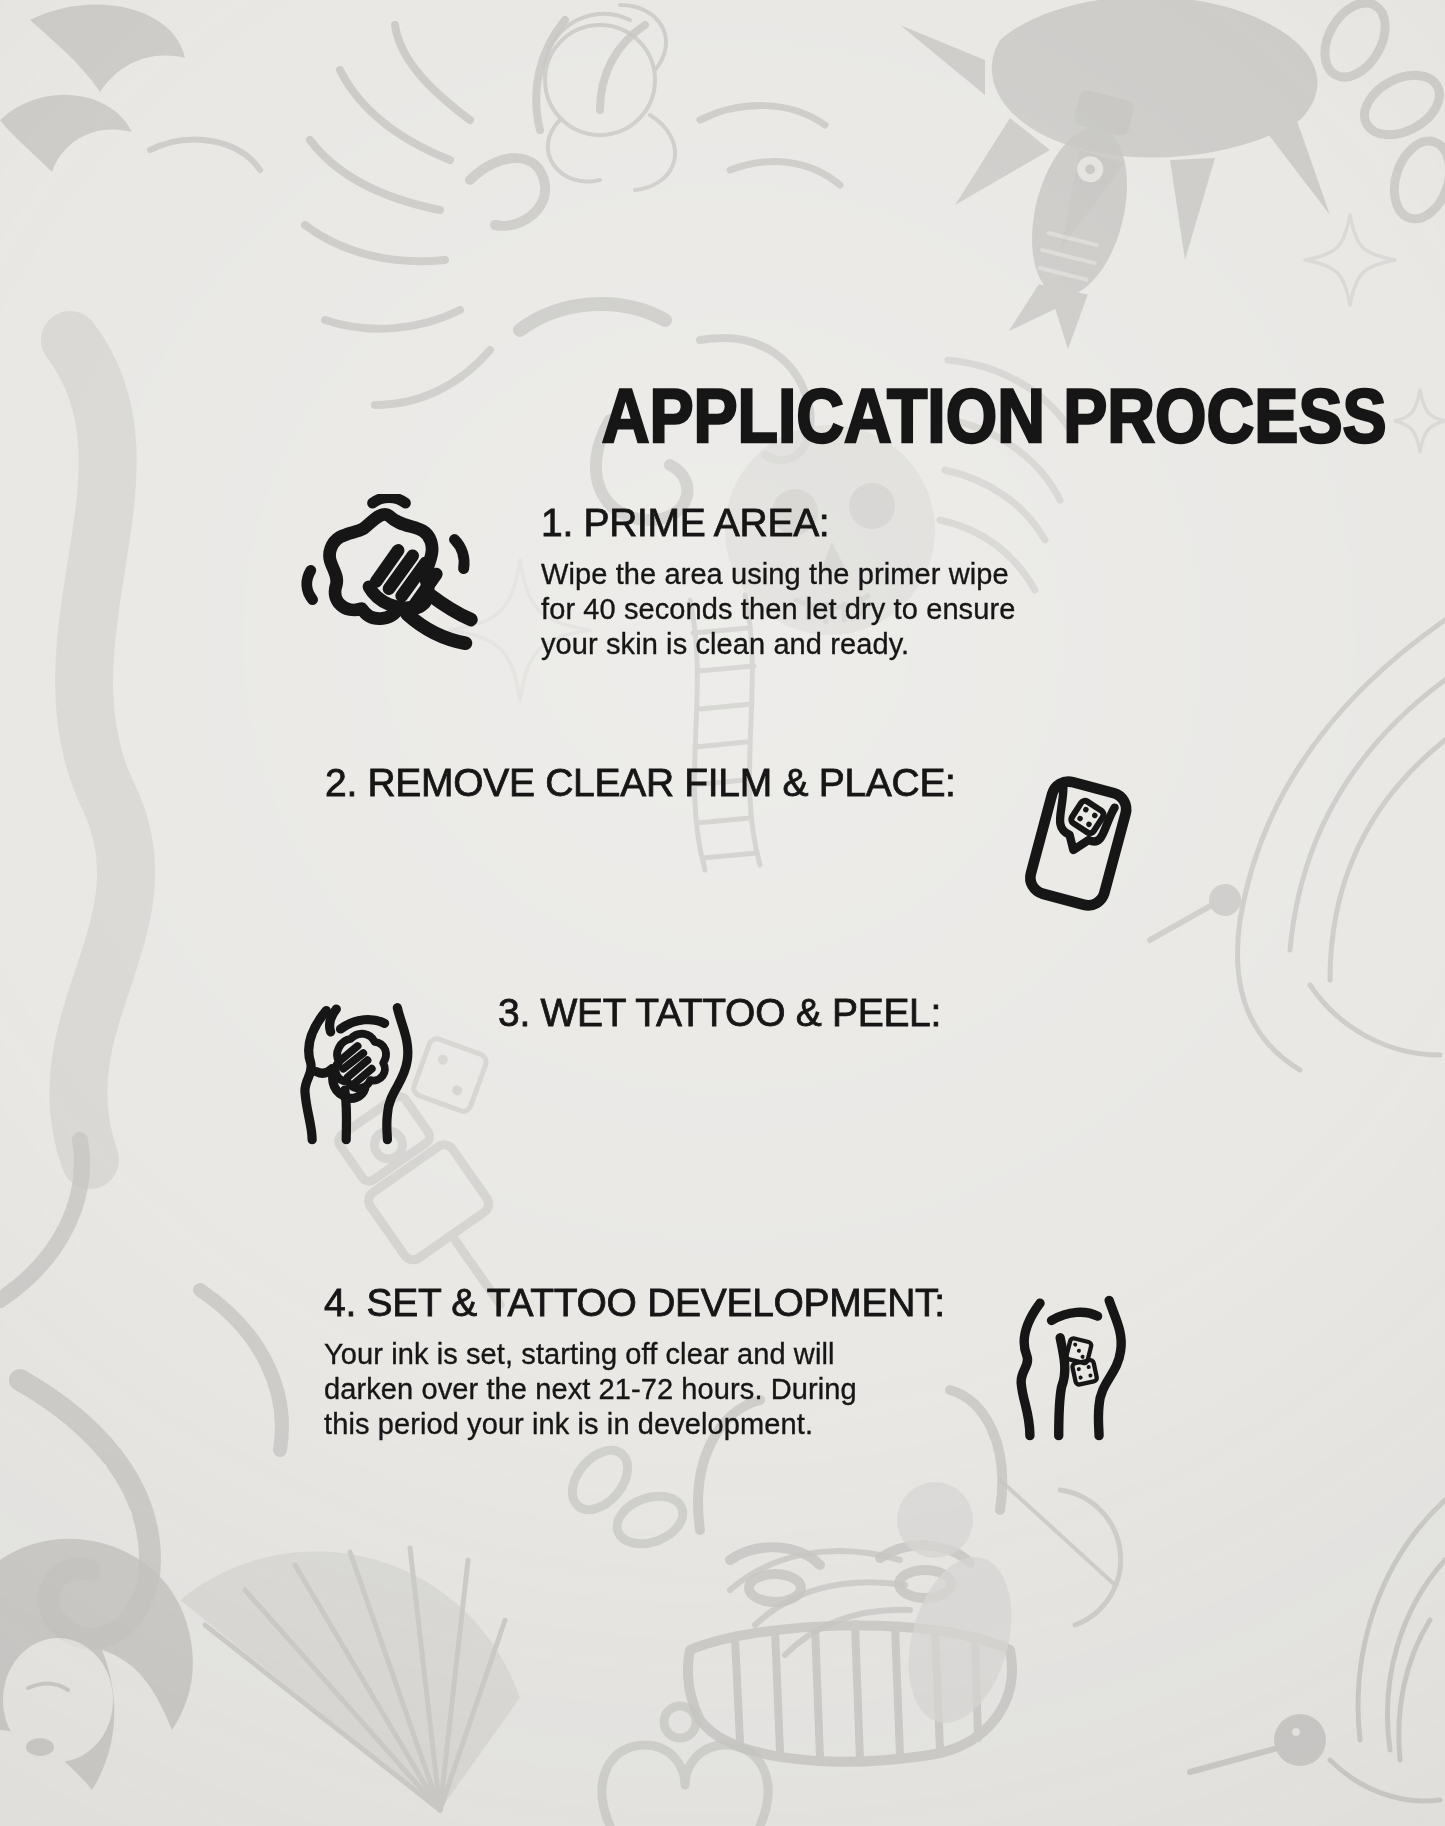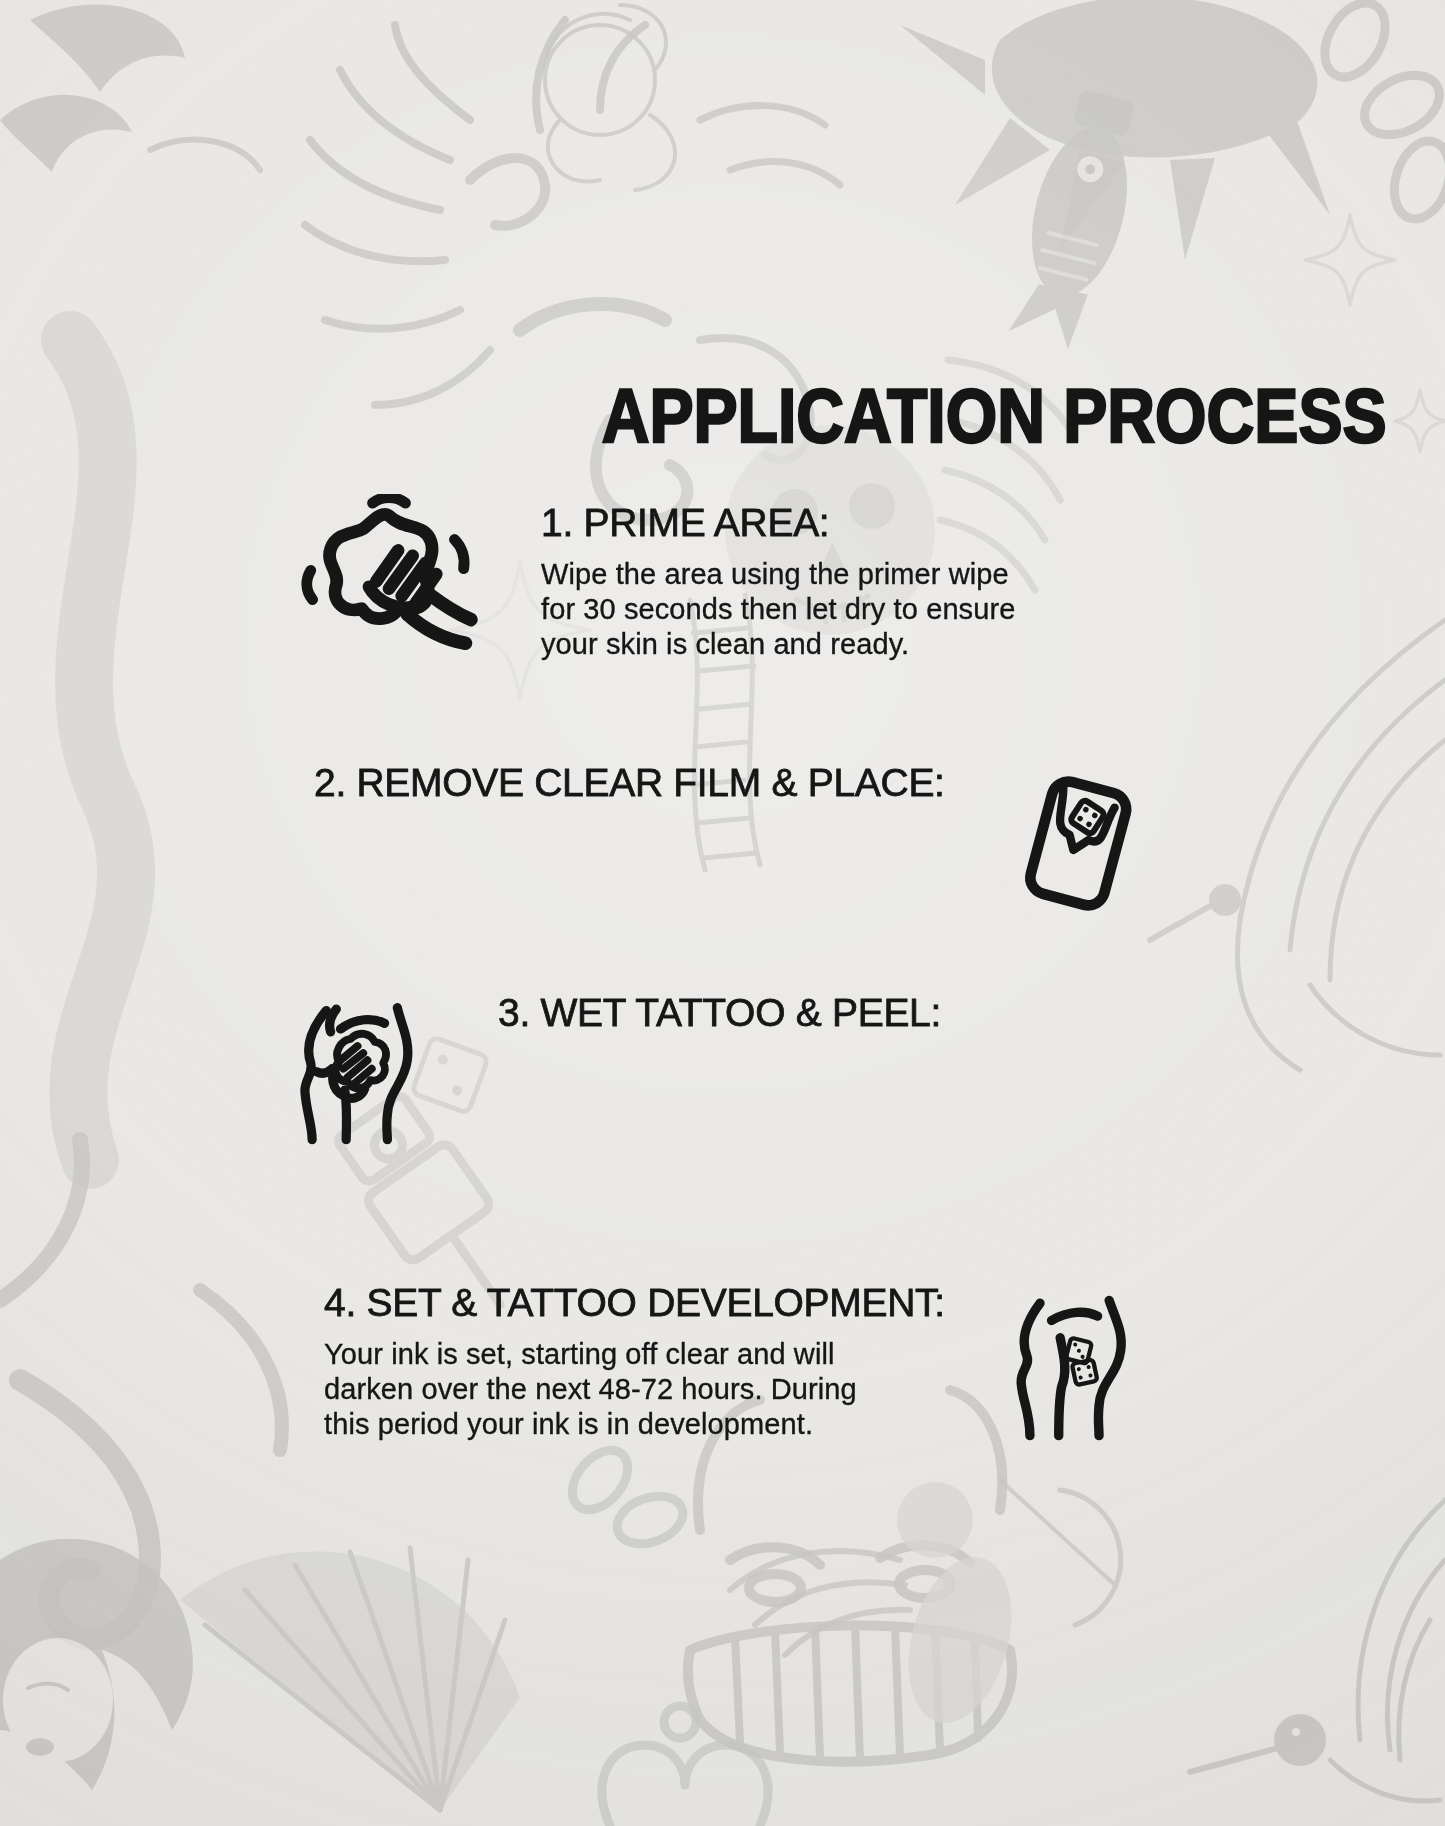--- a/index.html
+++ b/index.html
@@ -45,21 +45,21 @@
   .step p{
     margin:11px 0 0 0;font-size:29px;line-height:35px;color:var(--ink);
     white-space:pre-line;letter-spacing:0.1px;
     -webkit-text-stroke:0.35px var(--ink);
   }
   .icon-box{position:absolute;}
   .icon-box svg{width:100%;height:100%;display:block;}
 
   .s1-icon{left:298px;top:494px;width:182px;height:182px;}
   .s1-text{left:541px;top:500px;width:580px;}
-  .s2-text{left:314px;top:760px;width:720px;}
+  .s2-text{left:325px;top:760px;width:720px;}
   .s2-icon{left:1000px;top:748px;width:152px;height:196px;}
   .s3-icon{left:288px;top:983px;width:142px;height:180px;}
   .s3-text{left:498px;top:990px;width:600px;}
   .s4-text{left:324px;top:1280px;width:720px;}
   .s4-icon{left:1004px;top:1276px;width:144px;height:184px;}
 </style>
 <title>APPLICATION PROCESS</title></head>
 <body>
 
 <div class="page">
@@ -296,21 +296,21 @@
         <path stroke-width="7.5" d="M72 55 C80 61 88 66 95 69"></path>
         <path stroke-width="6" d="M41 5 C46 1 54 1 59 5"></path>
         <path stroke-width="6" d="M7 42 C4 47 4 53 8 58"></path>
         <path stroke-width="6" d="M86 25 C90 29 92 35 91 41"></path>
       </g>
     </svg>
   </div>
   <section class="step s1-text">
     <h2>1. PRIME AREA:</h2>
     <p>Wipe the area using the primer wipe
-for 30 seconds then let dry to ensure
+for 40 seconds then let dry to ensure
 your skin is clean and ready.</p>
   </section>
 
   <section class="step s2-text">
     <h2>2. REMOVE CLEAR FILM &amp; PLACE:</h2>
   </section>
   <div class="icon-box s2-icon">
     <svg viewBox="0 0 100 100">
       <g class="ink-stroke" transform="rotate(15 50 50)">
         <rect x="26" y="10" width="50" height="76" rx="11" stroke-width="7"></rect>
@@ -344,21 +344,21 @@
       </g>
     </svg>
   </div>
   <section class="step s3-text">
     <h2>3. WET TATTOO &amp; PEEL:</h2>
   </section>
 
   <section class="step s4-text">
     <h2>4. SET &amp; TATTOO DEVELOPMENT:</h2>
     <p>Your ink is set, starting off clear and will
-darken over the next 48-72 hours. During
+darken over the next 21-72 hours. During
 this period your ink is in development.</p>
   </section>
   <div class="icon-box s4-icon">
     <svg viewBox="0 0 100 100">
       <g class="ink-stroke" stroke-width="6.5">
         <path d="M25 5 C16 17 11 30 16 42 C18 49 11 52 12 61 C13 73 18 81 18 97"></path>
         <path d="M33 17 C45 10 57 10 65 14"></path>
         <path d="M73 3 C77 15 83 25 81 38 C79 54 67 60 66 76 C65 86 66 92 66 97"></path>
         <path d="M39 29 C42 43 44 53 40 63 C38 73 38 86 38 97"></path>
       </g>

